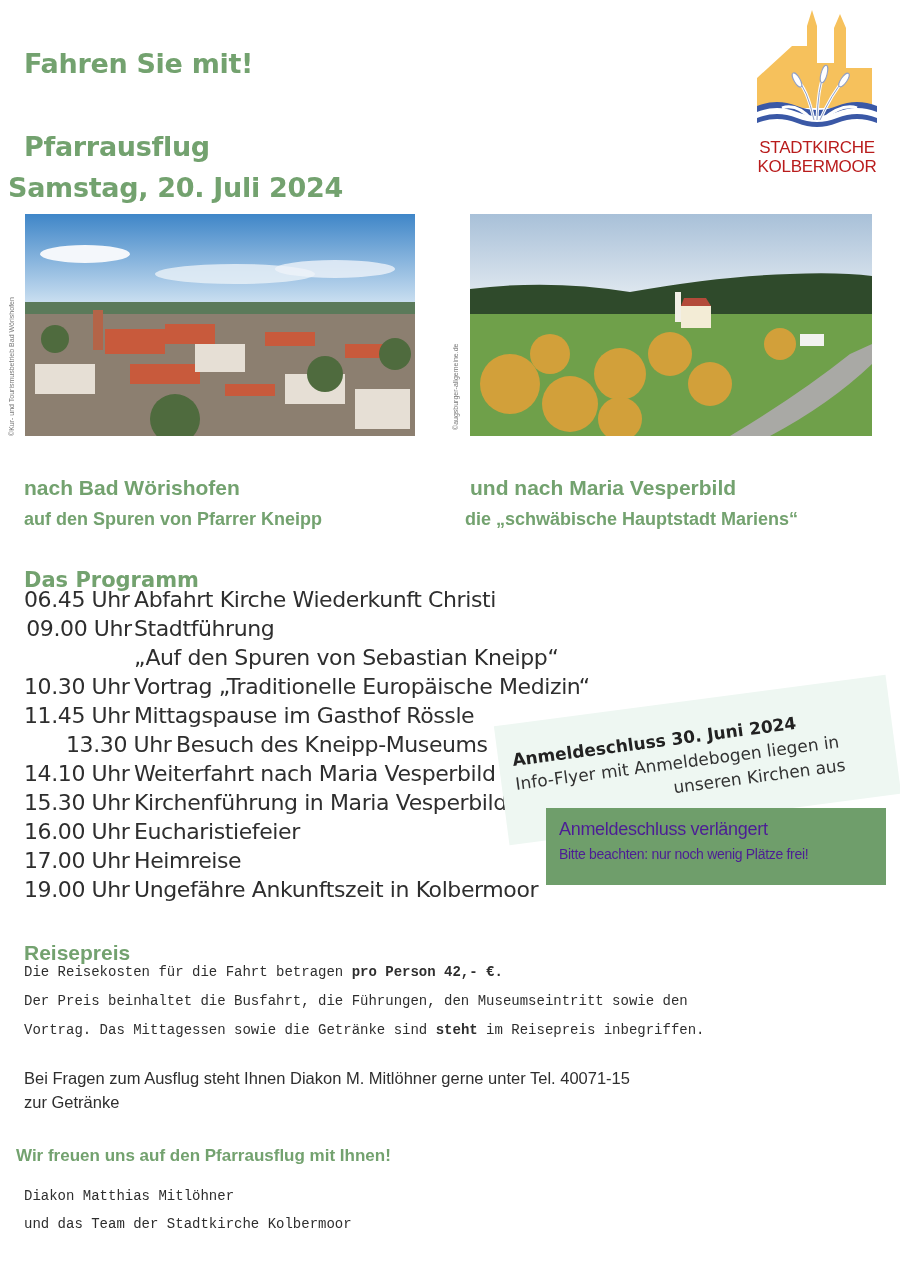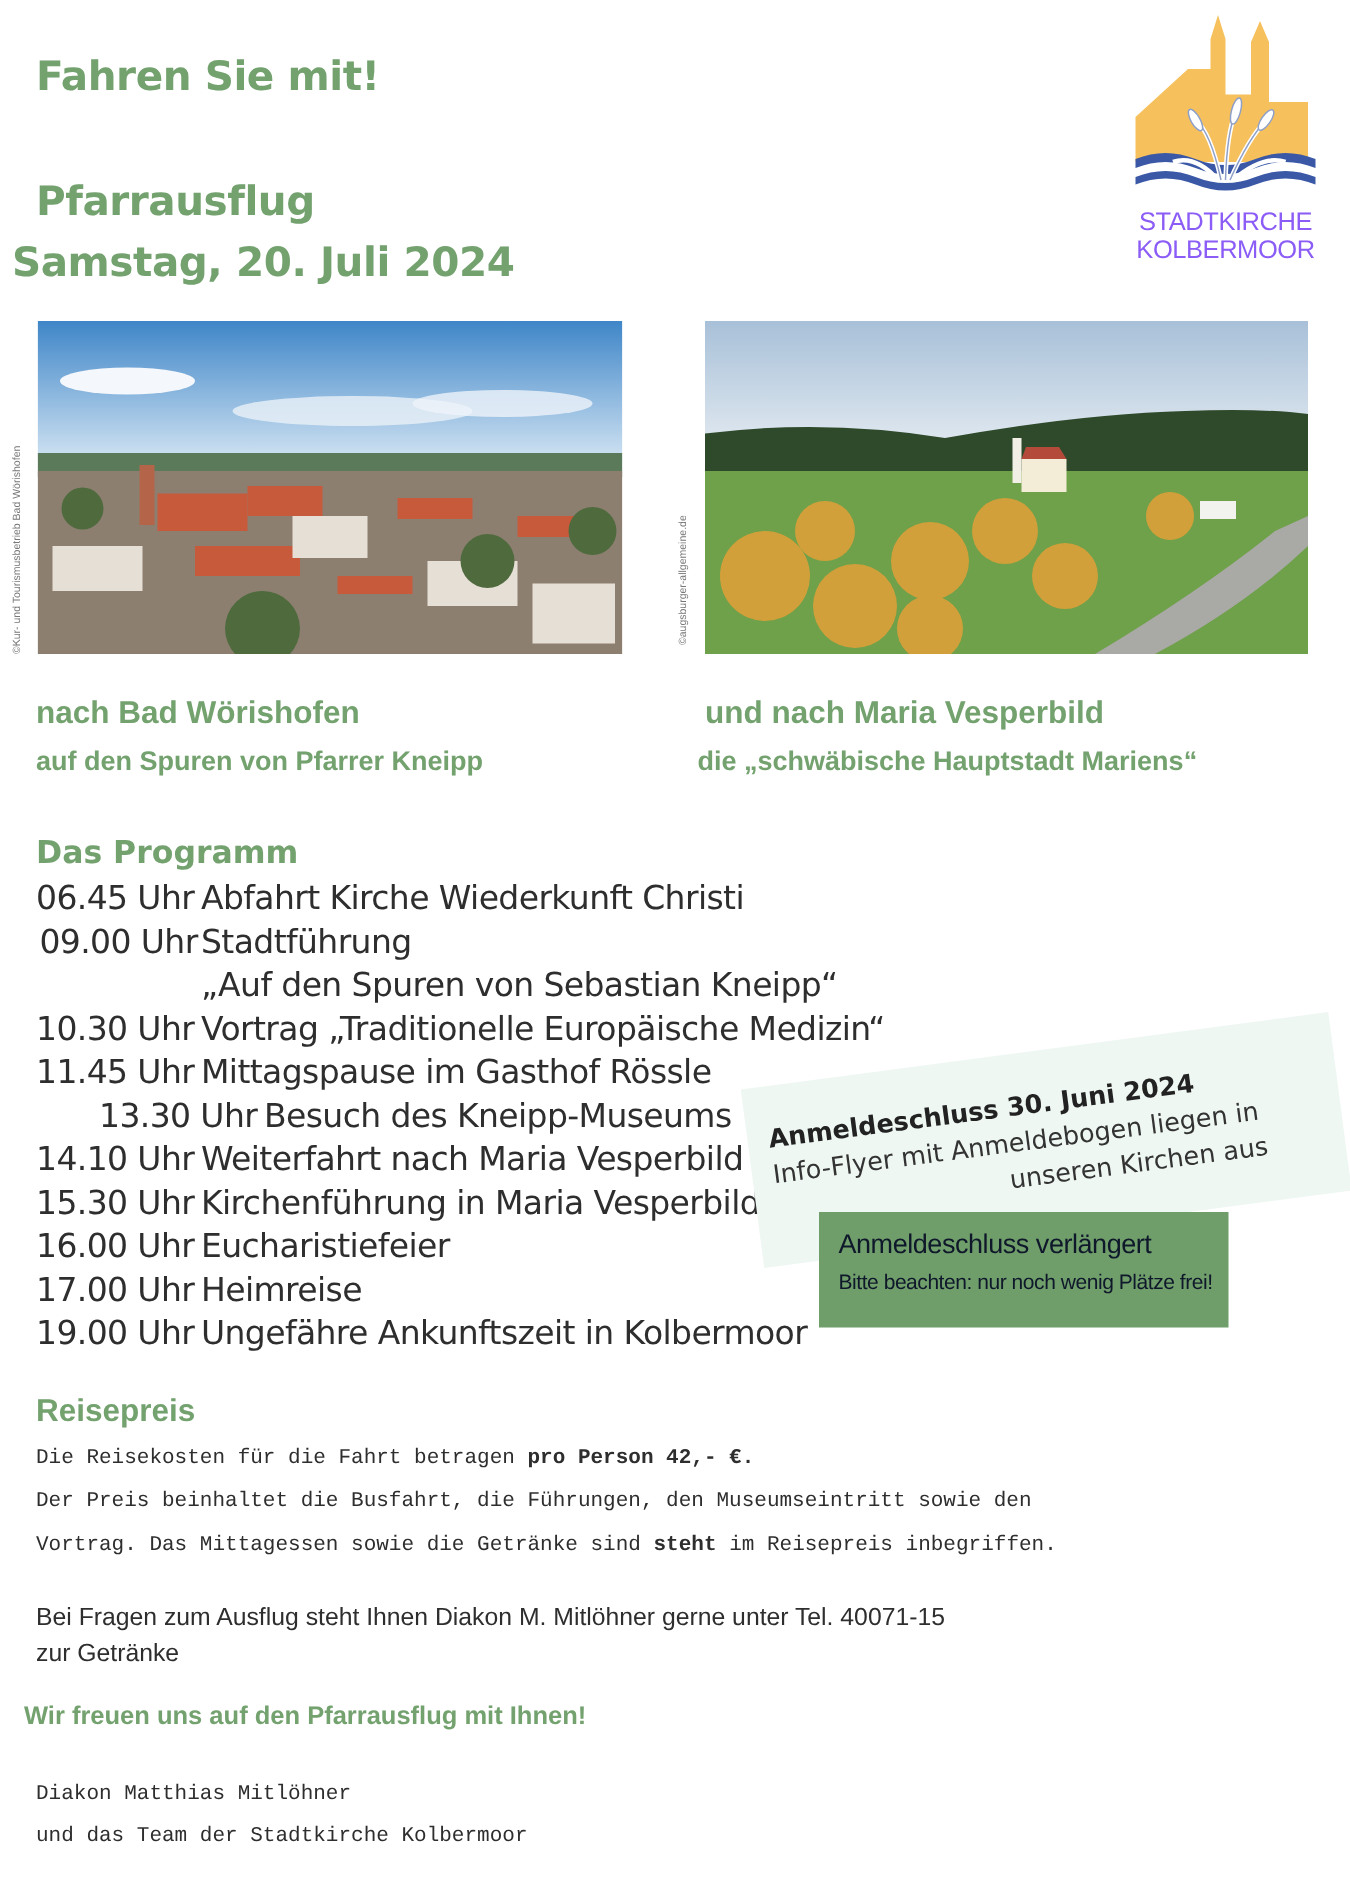--- a/index.html
+++ b/index.html
@@ -2,30 +2,30 @@
 <html><head>
 <meta charset="utf-8">
 <style>
   html, body { margin: 0; padding: 0; }
   body {
     width: 900px; height: 1268px; position: relative; overflow: hidden;
     background: #ffffff;
     font-family: "DejaVu Sans", sans-serif;
     color: #2e2e2e;
   }
-  .green { color: #73a26f; }
+  .green { color: #73a26f; margin-top: 12px; }
   .abs { position: absolute; }
 
   .h1 { font-size: 27px; font-weight: bold; letter-spacing: -0.3px; }
   .h-sub { font-family: "Liberation Sans", sans-serif; font-weight: bold; }
 
   
   .logo { left: 752px; top: 8px; width: 130px; height: 172px; }
   .logo-text { position: absolute; left: 0; width: 130px; text-align: center;
-    font-family: "Liberation Sans", sans-serif; color: #8b5cf6; font-size: 17px; letter-spacing: -0.3px; line-height: 19px; }
+    font-family: "Liberation Sans", sans-serif; color: #b91c1c; font-size: 17px; letter-spacing: -0.3px; line-height: 19px; }
 
   
   .photo { overflow: hidden; }
   .credit { font-size: 7px; color: #777; white-space: nowrap; transform-origin: left top; transform: rotate(-90deg); font-family: "Liberation Sans", sans-serif; }
 
   
   .prog-row { position: absolute; left: 24px; font-size: 22px; line-height: 29px; white-space: nowrap; font-family: "DejaVu Sans", sans-serif; letter-spacing: -0.4px; }
   .prog-time { display: inline-block; width: 110px; }
 
   .body-text { font-family: Liberation Mono, monospace; font-size: 14px; line-height: 29px; color: #2e2e2e; text-align: right; }
@@ -33,22 +33,22 @@
 
   .note {
     left: 500px; top: 700px; width: 395px; height: 120px;
     background: #eef7f2; transform: rotate(-7.5deg); transform-origin: center;
   }
   .note-title { position: absolute; left: 14px; top: 26px; font-weight: bold; font-size: 17px; white-space: nowrap; color: #222; }
   .note-line1 { position: absolute; left: 14px; top: 50px; font-size: 17px; white-space: nowrap; color: #333; }
   .note-line2 { position: absolute; left: 170px; top: 74px; font-size: 17px; white-space: nowrap; color: #333; }
 
   .green-box {
-    left: 546px; top: 808px; width: 273px; height: 77px; background: #6f9e6b;
-    color: #0f172a; font-family: "Liberation Sans", sans-serif;
+    left: 546px; top: 808px; width: 340px; height: 77px; background: #6f9e6b;
+    color: #4c1d95; font-family: "Liberation Sans", sans-serif;
   }
   .gb-title { position: absolute; left: 13px; top: 11px; font-size: 18px; letter-spacing: -0.3px; }
   .gb-sub { position: absolute; left: 13px; top: 38px; font-size: 14px; letter-spacing: -0.3px; }
 </style>
 </head>
 <body>
 
 <div class="abs green h1" style="left:24px; top:36px;">Fahren Sie mit!</div>
 <div class="abs green h1" style="left:24px; top:119px;">Pfarrausflug</div>
 <div class="abs green h1" style="left:8px; top:160px;">Samstag, 20. Juli 2024</div>

